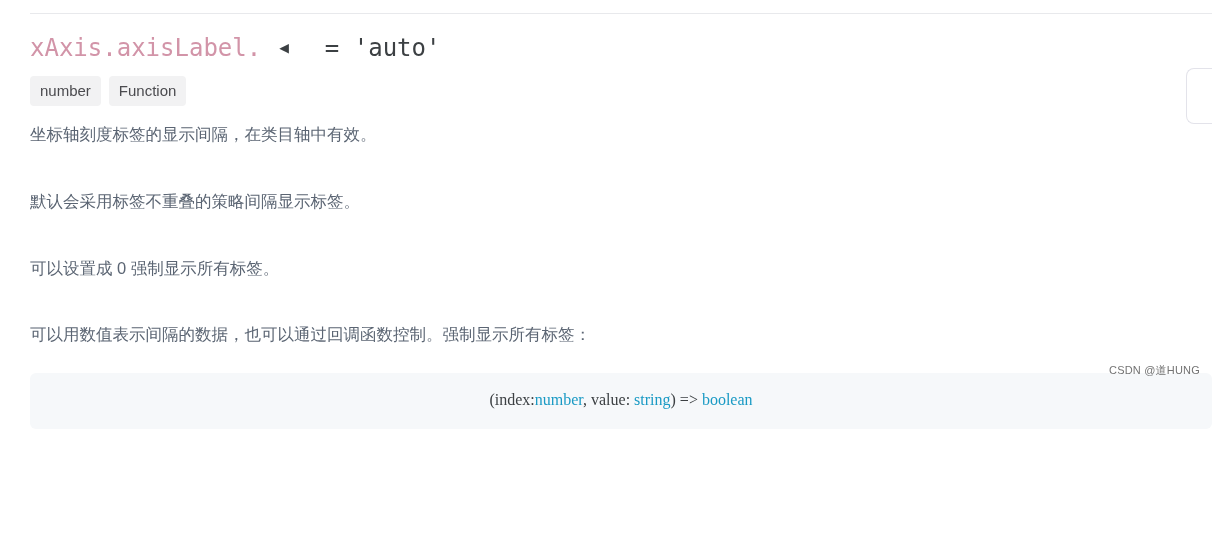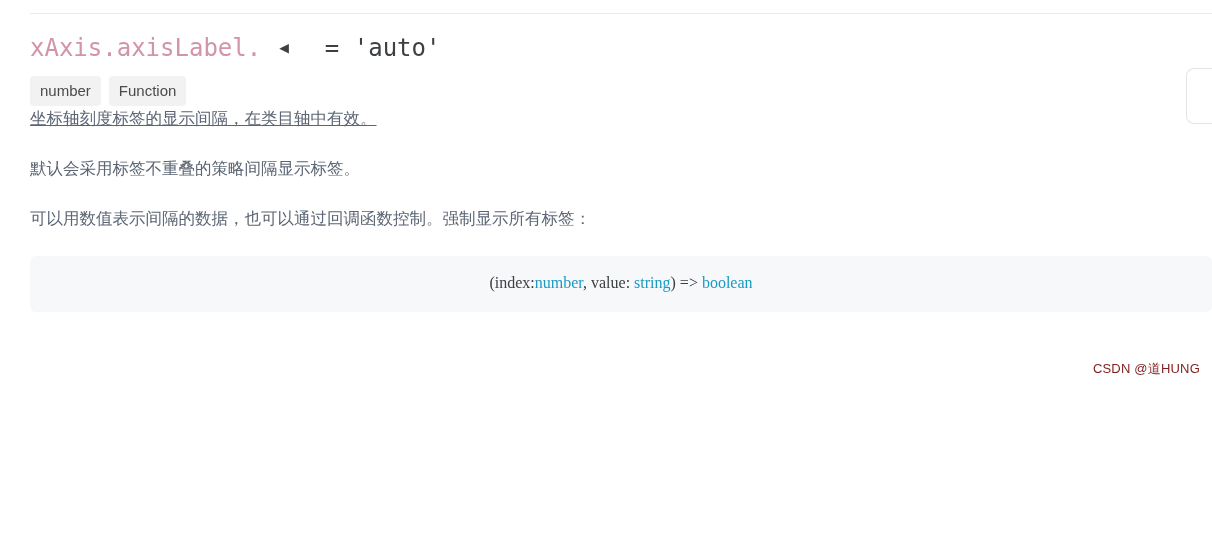--- a/index.html
+++ b/index.html
@@ -99,24 +99,24 @@
     padding: 7px 10px 8px 10px;
     border-radius: 4px;
     font-family: "Liberation Sans", "DejaVu Sans", sans-serif;
   }
 
   
   .para {
     color: #5b6573;
     font-size: 16.5px;
     line-height: 1.5;
-    margin-top: 25px;
+    margin-top: 42px;
     font-family: "Liberation Sans", "DejaVu Sans", sans-serif;
   }
-  .para:first-of-type { margin-top: 0; text-decoration: underline; }
+  .para:first-of-type { margin-top: 16px; }
 
   .p1 { margin-top: 40px; }
 
   code.inline {
     background: #f2f2f3;
     color: #c8325c;
     font-family: "DejaVu Sans Mono", "Liberation Mono", monospace;
     font-size: 15px;
     padding: 3px 7px;
     border-radius: 4px;
@@ -137,22 +137,22 @@
     text-align: center;
   }
   .tok-type { color: #1a9ac4; }
   .tok-plain { color: #3c4043; }
 
   
   .watermark {
     position: absolute;
     right: 12px;
     bottom: 8px;
-    color: #7f1d1d;
-    font-size: 13px;
+    color: #737373;
+    font-size: 11px;
     font-family: "Liberation Sans", "DejaVu Sans", sans-serif;
     letter-spacing: 0.2px;
   }
 </style>
 </head>
 <body>
 
 <div class="page">
 
   <div class="top-divider"></div>
@@ -168,20 +168,21 @@
     </div>
 
     <div class="type-badges">
       <span class="type-badge">number</span>
       <span class="type-badge">Function</span>
     </div>
 
     <div id="paragraphs">
         <div class="para p1">坐标轴刻度标签的显示间隔，在类目轴中有效。</div>
         <div class="para">默认会采用标签不重叠的策略间隔显示标签。</div>
+        <div class="para">可以设置成 0 强制显示所有标签。</div>
         <div class="para">可以用数值表示间隔的数据，也可以通过回调函数控制。强制显示所有标签：</div>
       </div>
 
     <div class="code-block"><span id="code-line"><span class="tok-plain">(index:</span><span class="tok-type">number</span><span class="tok-plain">, value: </span><span class="tok-type">string</span><span class="tok-plain">) =&gt; </span><span class="tok-type">boolean</span></span></div>
 
 
   </div>
 
   <div class="watermark">CSDN @道HUNG</div>
 

